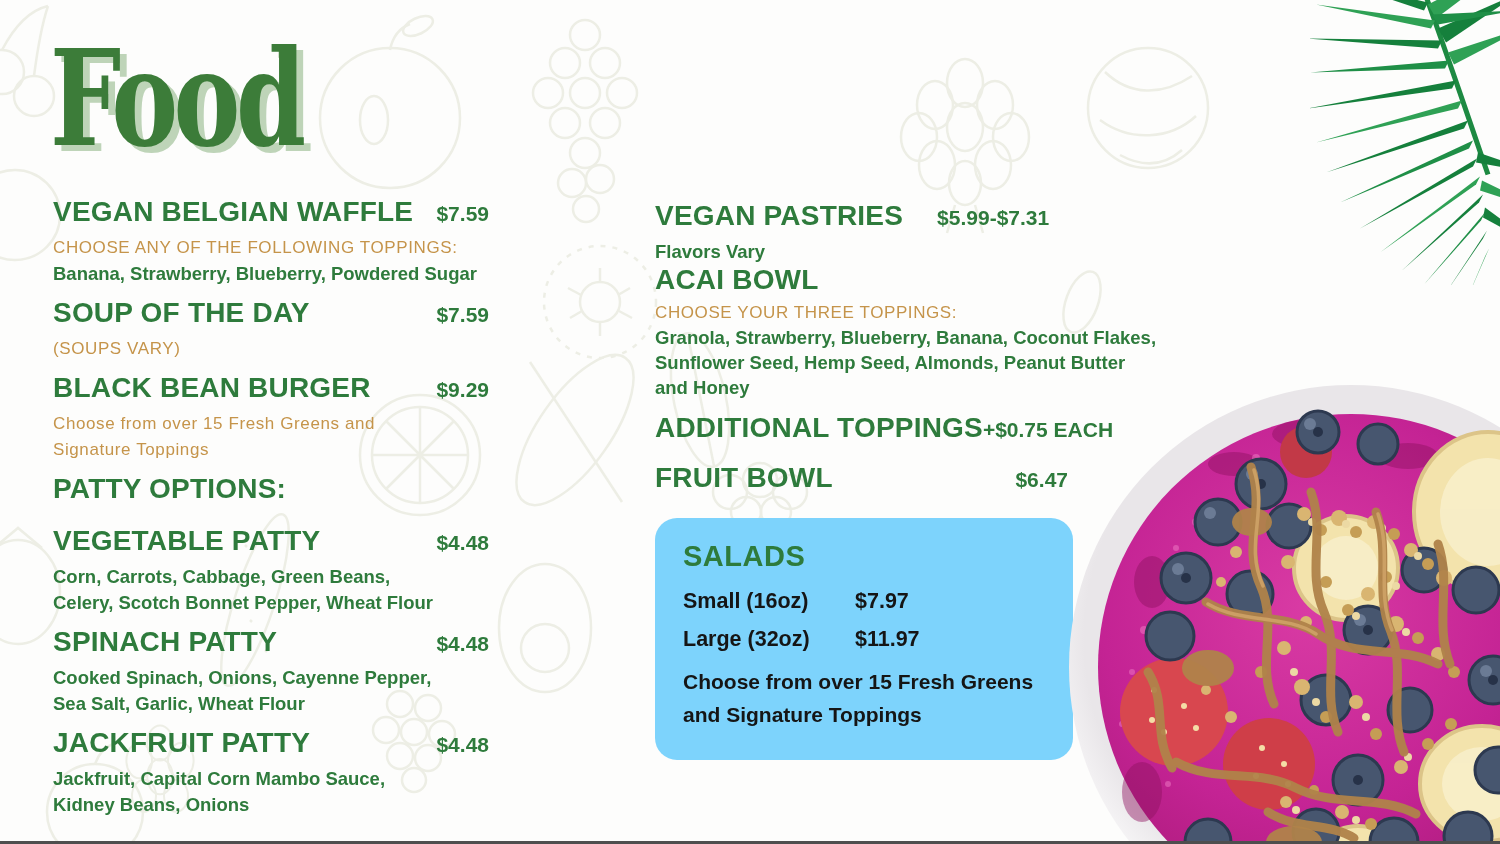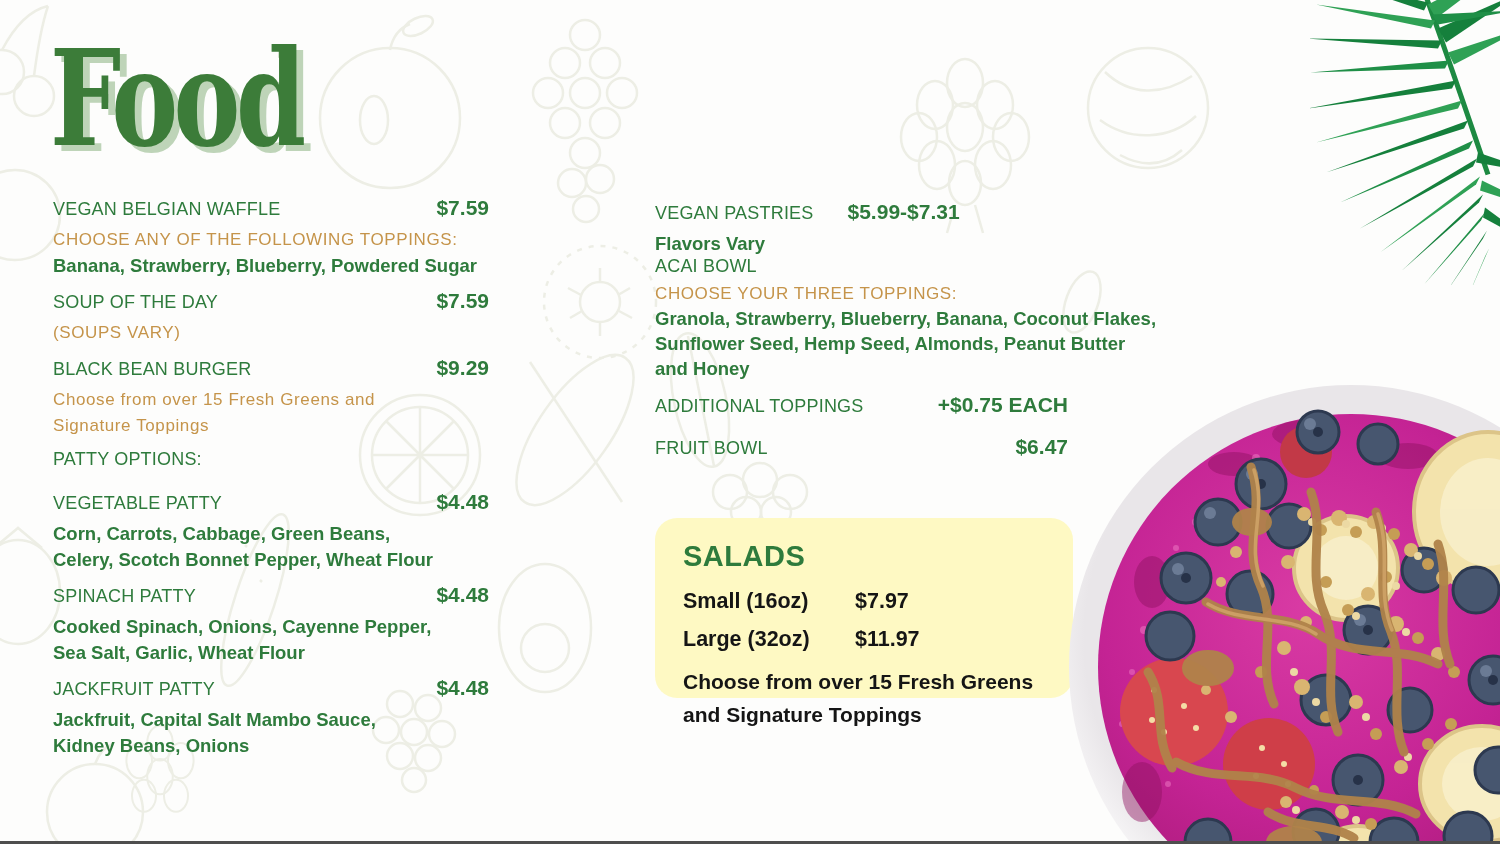--- a/index.html
+++ b/index.html
@@ -15,28 +15,28 @@
     transform:scaleX(.76);transform-origin:left top;text-shadow:9px 6px 0 #bed4b8;}
 
   .col-left{position:absolute;left:53px;top:196px;width:436px}
   .col-right{position:absolute;left:655px;top:200px;width:420px}
 
   .mi{margin-bottom:10px}
   .mi.gap-lg{margin-bottom:20px}
   .row{display:flex;justify-content:space-between;align-items:baseline;margin-bottom:7px}
   .row-inline{display:flex;gap:34px;align-items:baseline;margin-bottom:7px}
   .row-sb{display:flex;justify-content:space-between;align-items:baseline;width:413px;margin-bottom:16px}
-  .nm{font-size:18px;font-weight:normal;color:#2e7b3c;letter-spacing:.2px;white-space:nowrap}
+  .nm{font-size:28px;font-weight:bold;color:#2e7b3c;letter-spacing:.2px;white-space:nowrap}
   .pr{font-size:21px;font-weight:bold;color:#2e7b3c;white-space:nowrap}
   .note{font-size:17px;font-weight:normal;color:#c5944a;letter-spacing:.6px;line-height:26px;white-space:nowrap}
   .desc{font-size:18.5px;font-weight:bold;color:#2e7b3c;line-height:26px;white-space:nowrap}
   .col-right .note,.col-right .desc{line-height:25px}
   .mt12{margin-top:12px}.mt18{margin-top:18px}
 
-  .salads{position:absolute;left:655px;top:518px;width:418px;height:180px;background:#fef9c3;
+  .salads{position:absolute;left:655px;top:518px;width:418px;height:242px;background:#7dd3fc;
     border-radius:22px;padding:22px 28px 0 28px}
   .salads-title{font-size:29px;font-weight:bold;color:#2e7b3c;letter-spacing:.5px;margin-bottom:16px}
   .size-row{display:flex;align-items:baseline;font-size:21.5px;font-weight:bold;color:#151515;margin-bottom:13px}
   .size-label{width:172px}
   .salads-note{font-size:21px;font-weight:bold;color:#151515;line-height:33px}
 
   .palm{position:absolute;right:0;top:0;width:190px;height:285px}
   .bowl{position:absolute;left:1056px;top:372px;width:444px;height:472px}
 </style>
 </head>
@@ -234,21 +234,21 @@
       </div>
       <div class="desc">Cooked Spinach, Onions, Cayenne Pepper,</div>
       <div class="desc">Sea Salt, Garlic, Wheat Flour</div>
     </section>
 
     <section class="mi">
       <div class="row">
         <span class="nm">JACKFRUIT PATTY</span>
         <span class="pr">$4.48</span>
       </div>
-      <div class="desc">Jackfruit, Capital Salt Mambo Sauce,</div>
+      <div class="desc">Jackfruit, Capital Corn Mambo Sauce,</div>
       <div class="desc">Kidney Beans, Onions</div>
     </section>
   </div>
 
   <div class="col-right">
     <section>
       <div class="row-inline">
         <span class="nm">VEGAN PASTRIES</span>
         <span class="pr">$5.99-$7.31</span>
       </div>

